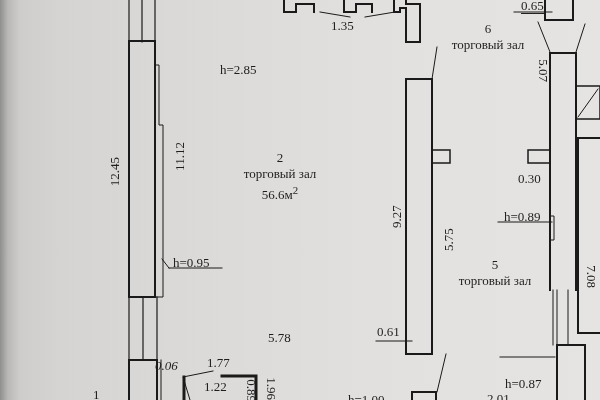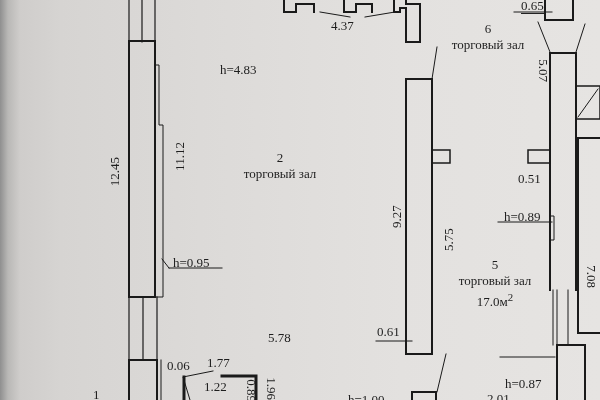--- a/index.html
+++ b/index.html
@@ -77,58 +77,58 @@
       <line x1="162" y1="259" x2="169" y2="268"></line>
       <line x1="169" y1="268" x2="222" y2="268"></line>
       <line x1="376" y1="341" x2="412" y2="341"></line>
       <line x1="498" y1="222" x2="552" y2="222"></line>
       <line x1="500" y1="357" x2="555" y2="357"></line>
       <line x1="514" y1="12" x2="552" y2="12"></line>
     </g>
   </g>
 </svg>
 
-<div class="lbl" style="left:220px; top:63px;">h=4.83</div>
+<div class="lbl" style="left:220px; top:63px;">h=2.85</div>
 
 <div class="lbl vert" style="left:100px; top:165px; transform: rotate(-90deg);">12.45</div>
 <div class="lbl vert" style="left:165px; top:150px; transform: rotate(-90deg);">11.12</div>
 
-<div class="lbl" style="left:331px; top:19px;">4.37</div>
+<div class="lbl" style="left:331px; top:19px;">1.35</div>
 <div class="lbl underline" style="left:521px; top:-1px;">0.65</div>
 <div class="lbl vert" style="left:532px; top:64px; transform: rotate(90deg);">5.07</div>
-<div class="lbl" style="left:518px; top:172px;">0.51</div>
+<div class="lbl" style="left:518px; top:172px;">0.30</div>
 
 <div class="lbl vert" style="left:385px; top:210px; transform: rotate(-90deg);">9.27</div>
 <div class="lbl vert" style="left:437px; top:233px; transform: rotate(-90deg);">5.75</div>
 <div class="lbl vert" style="left:580px; top:270px; transform: rotate(90deg);">7.08</div>
 
 <div class="lbl" style="left:268px; top:331px;">5.78</div>
 <div class="lbl" style="left:377px; top:325px;">0.61</div>
 
-<div class="lbl" style="left:167px; top:359px;">0.06</div>
+<div class="lbl" style="left:155px; top:359px;font-style:italic;">0.06</div>
 <div class="lbl" style="left:207px; top:356px;">1.77</div>
 <div class="lbl" style="left:204px; top:380px;">1.22</div>
 <div class="lbl vert" style="left:240px; top:384px; transform: rotate(90deg);">0.89</div>
 <div class="lbl vert" style="left:260px; top:382px; transform: rotate(90deg);">1.96</div>
 <div class="lbl" style="left:487px; top:392px;">2.01</div>
 
 <div class="lbl" style="left:173px; top:256px;">h=0.95</div>
 <div class="lbl" style="left:504px; top:210px;">h=0.89</div>
 <div class="lbl" style="left:505px; top:342px;margin-top:35px;">h=0.87</div>
 <div class="lbl" style="left:348px; top:393px;">h=1.00</div>
 
 <div class="room" style="left:225px; top:150px; width:110px;">
   <div>2</div>
   <div>торговый зал</div>
+  <div><span>56.6м</span><sup>2</sup></div>
 </div>
 
 <div class="room" style="left:433px; top:21px; width:110px;">
   <div>6</div>
   <div>торговый зал</div>
 </div>
 
 <div class="room" style="left:440px; top:257px; width:110px;">
   <div>5</div>
   <div>торговый зал</div>
-  <div><span>17.0м</span><sup>2</sup></div>
 </div>
 
 <div class="lbl" style="left:93px; top:388px;">1</div>
 
 </body></html>

